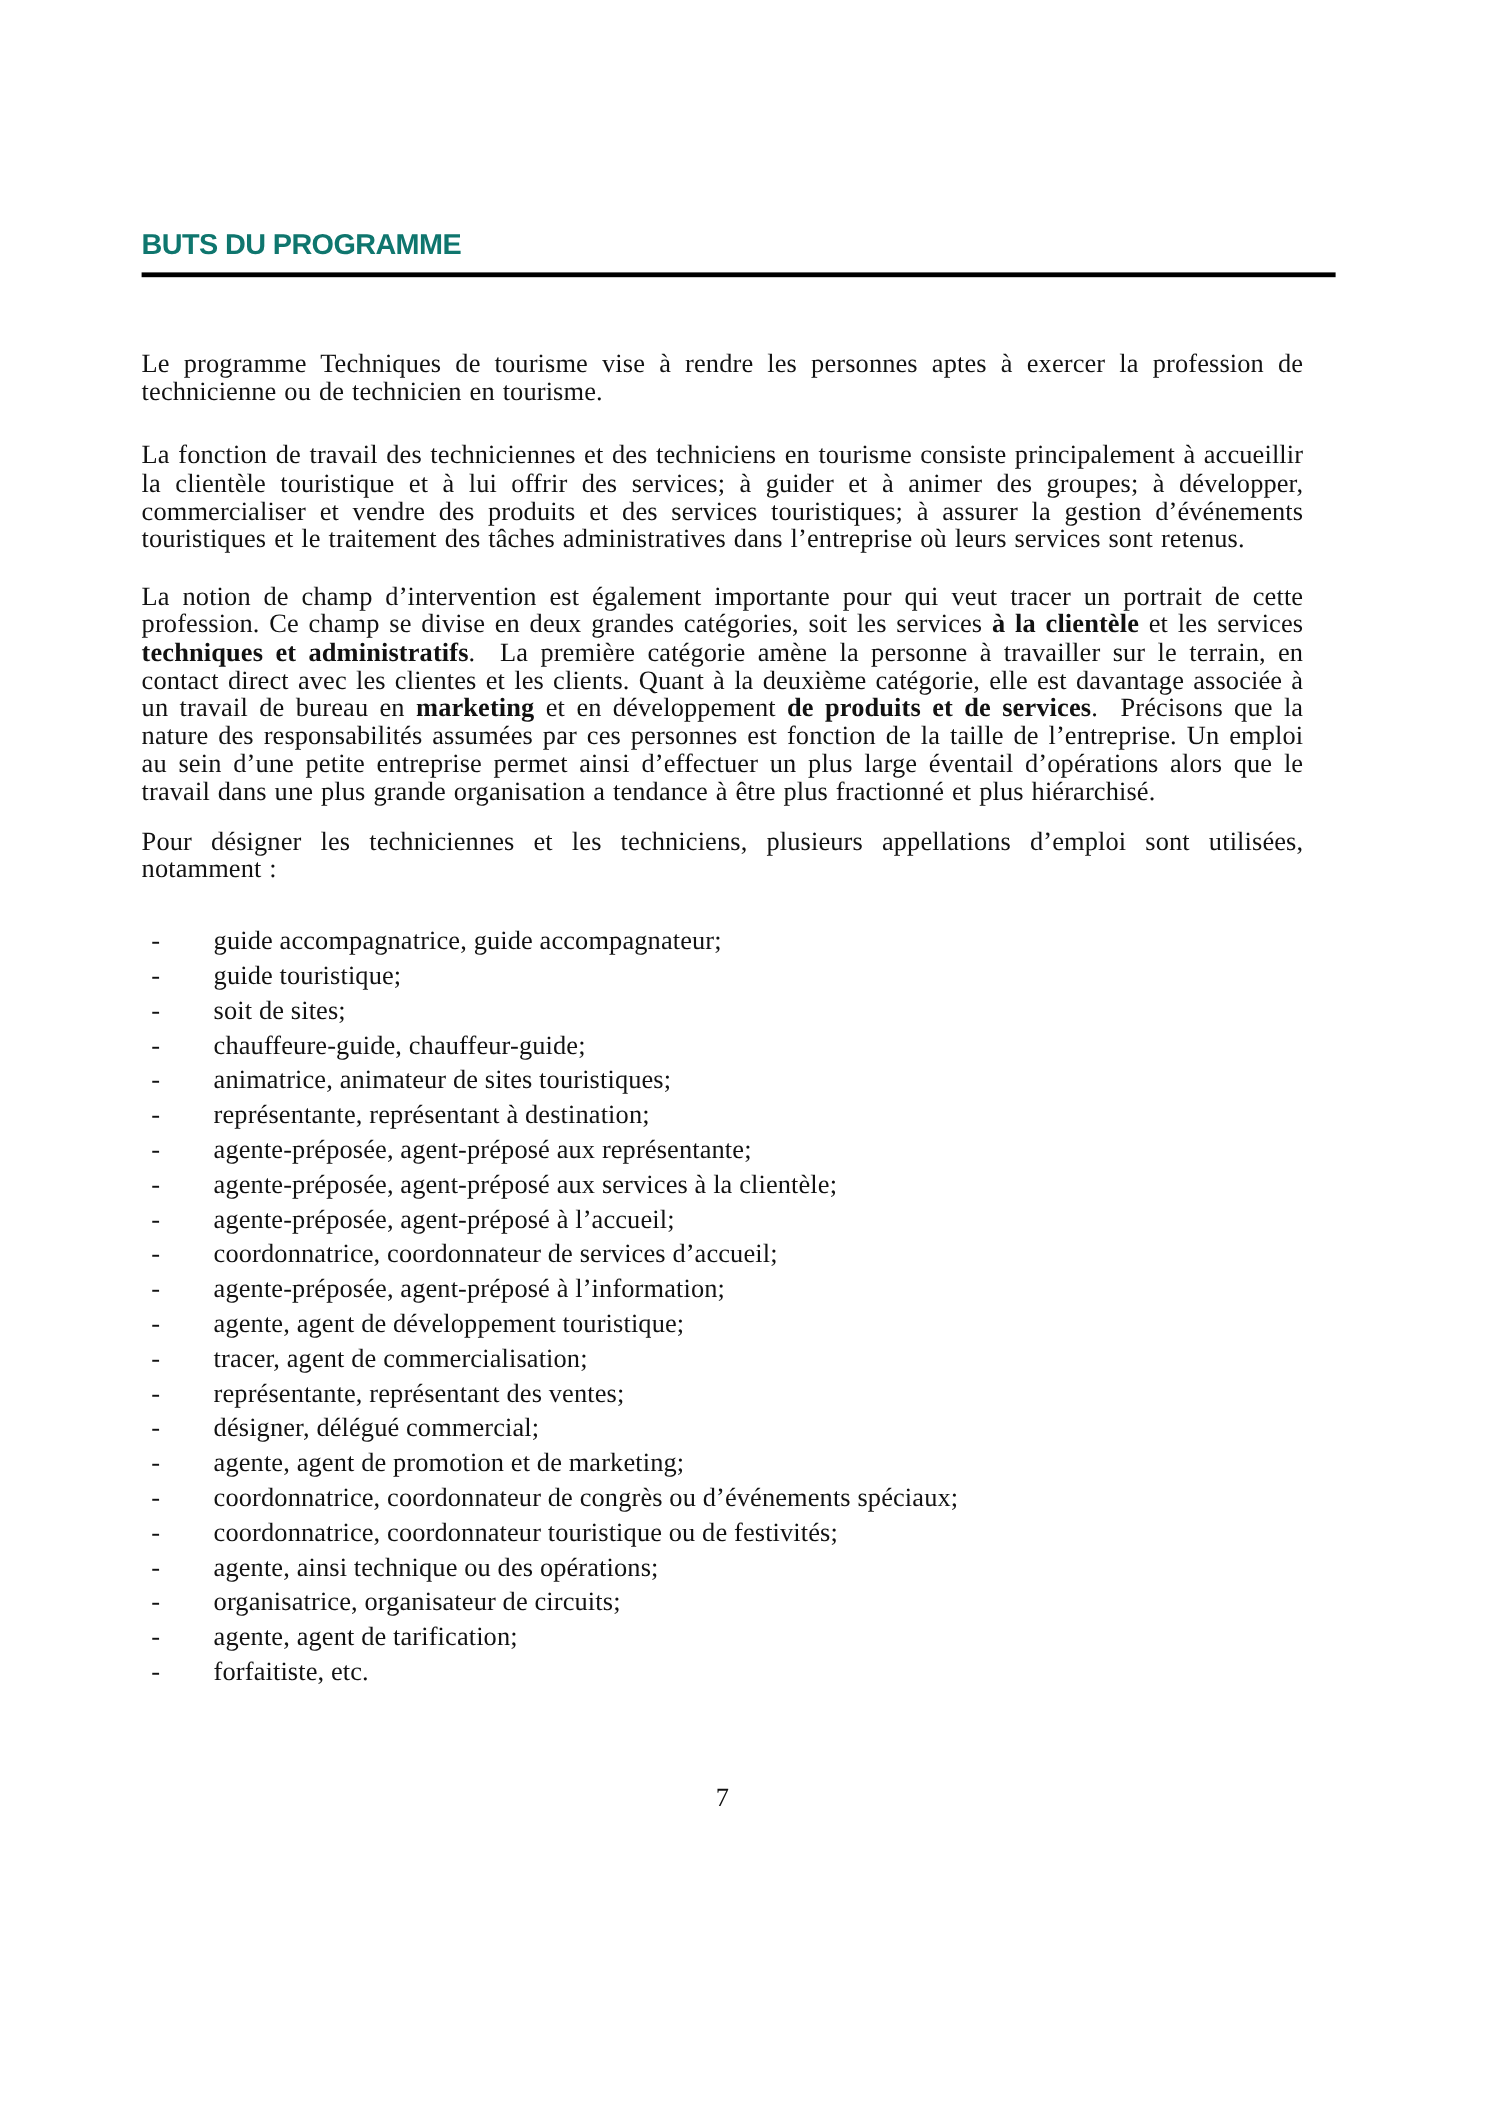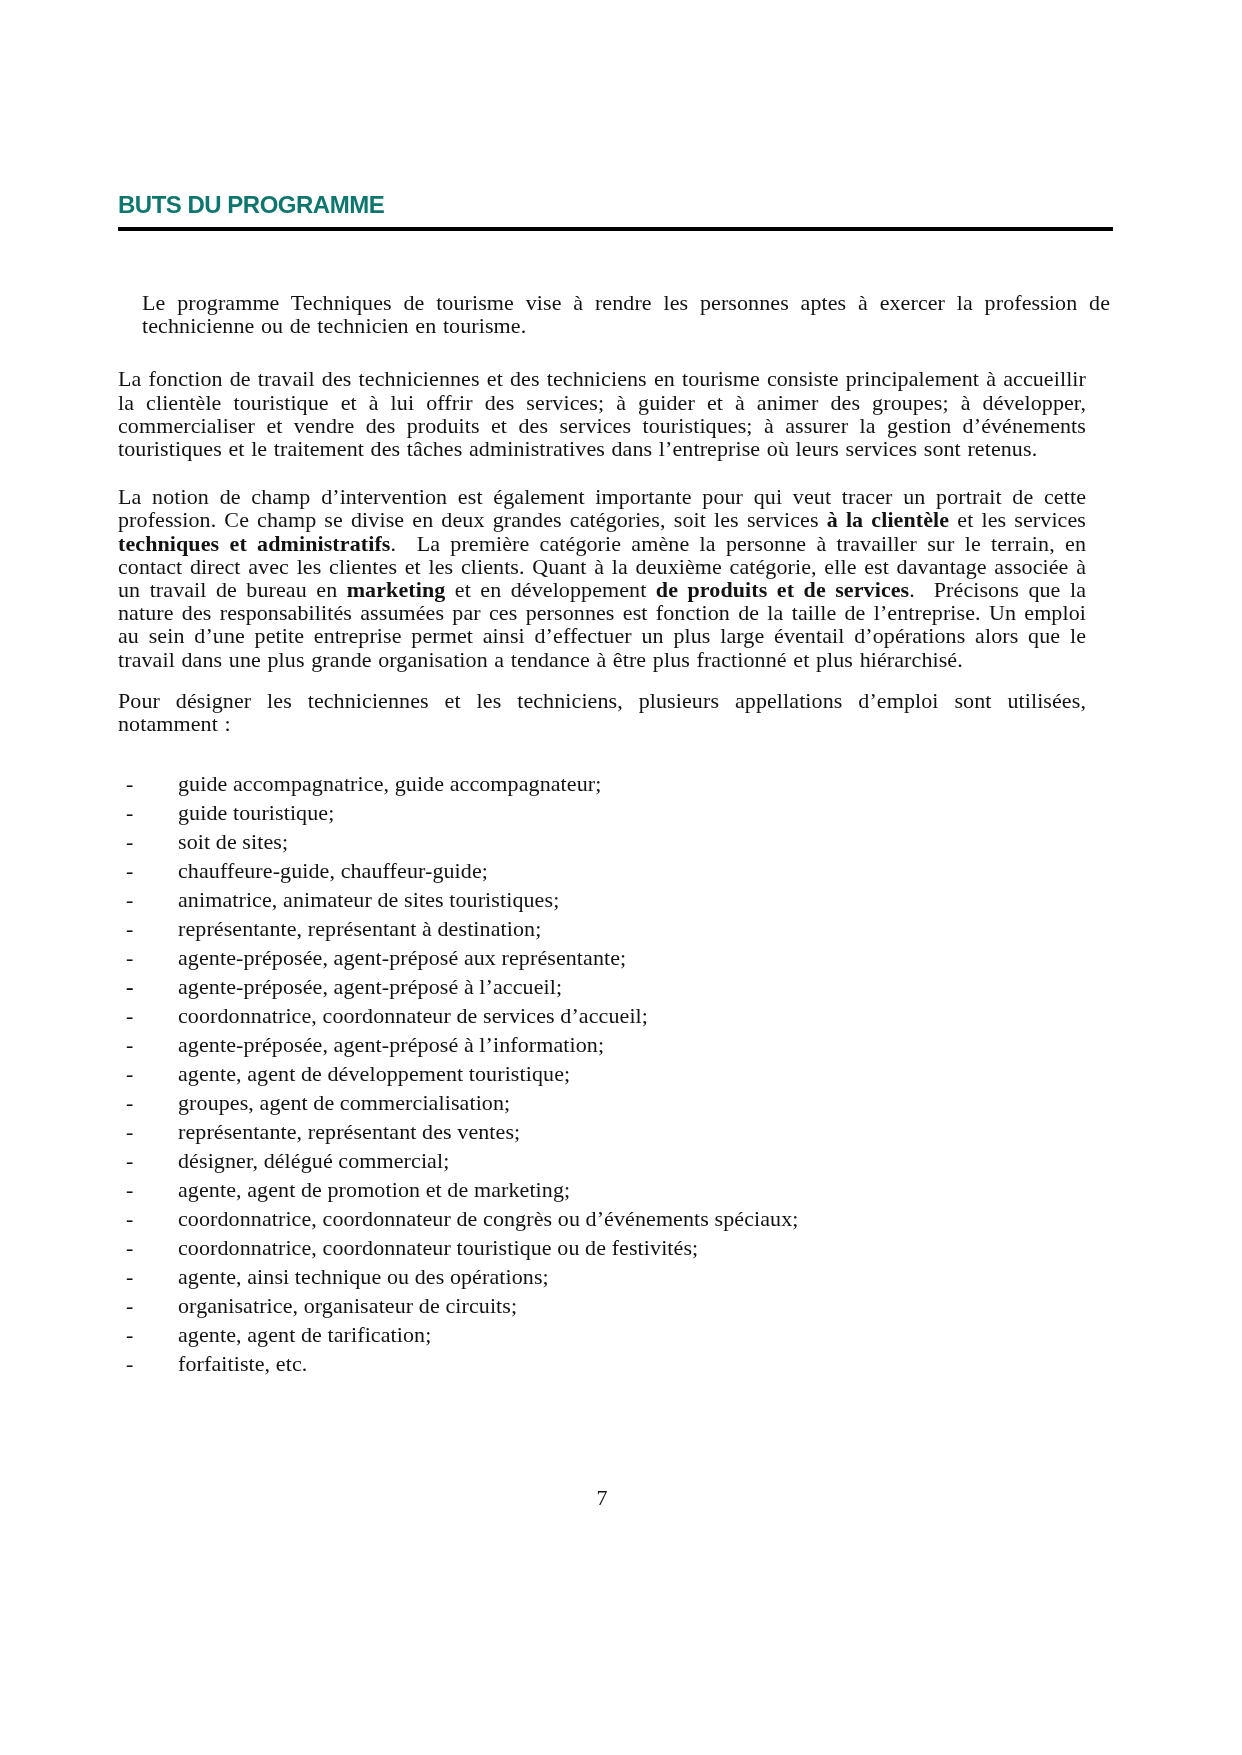--- a/index.html
+++ b/index.html
@@ -39,21 +39,21 @@
   }
   .para {
     width: 968px;
     margin: 0;
     text-align: justify;
     font-size: 22px;
     line-height: 23.2px;
     letter-spacing: 0.1px;
     word-spacing: 1px;
   }
-  .p1 { margin-top: 60px; margin-left: 24px; }
+  .p1 { margin-top: 60px; }
   .p2 { margin-top: 30px; }
   .p3 { margin-top: 25px; }
   .p4 { margin-top: 18px; }
   .b  { font-weight: 700; }
   .joblist {
     list-style: none;
     margin: 34px 0 0 0;
     padding: 0;
     width: 968px;
   }
@@ -97,26 +97,26 @@
     <p class="para p4">Pour désigner les techniciennes et les techniciens, plusieurs appellations d’emploi sont utilisées, notamment&nbsp;:</p>
 
     <ul class="joblist">
       <li><span class="dash">-</span><span>guide accompagnatrice, guide accompagnateur;</span></li>
       <li><span class="dash">-</span><span>guide touristique;</span></li>
       <li><span class="dash">-</span><span>soit de sites;</span></li>
       <li><span class="dash">-</span><span>chauffeure-guide, chauffeur-guide;</span></li>
       <li><span class="dash">-</span><span>animatrice, animateur de sites touristiques;</span></li>
       <li><span class="dash">-</span><span>représentante, représentant à destination;</span></li>
       <li><span class="dash">-</span><span>agente-préposée, agent-préposé aux représentante;</span></li>
-      <li><span class="dash">-</span></li>
+      <li><span class="dash">-</span><span>agente-préposée, agent-préposé aux services à la clientèle;</span></li>
       <li><span class="dash">-</span><span>agente-préposée, agent-préposé à l’accueil;</span></li>
       <li><span class="dash">-</span><span>coordonnatrice, coordonnateur de services d’accueil;</span></li>
       <li><span class="dash">-</span><span>agente-préposée, agent-préposé à l’information;</span></li>
       <li><span class="dash">-</span><span>agente, agent de développement touristique;</span></li>
-      <li><span class="dash">-</span><span>groupes, agent de commercialisation;</span></li>
+      <li><span class="dash">-</span><span>tracer, agent de commercialisation;</span></li>
       <li><span class="dash">-</span><span>représentante, représentant des ventes;</span></li>
       <li><span class="dash">-</span><span>désigner, délégué commercial;</span></li>
       <li><span class="dash">-</span><span>agente, agent de promotion et de marketing;</span></li>
       <li><span class="dash">-</span><span>coordonnatrice, coordonnateur de congrès ou d’événements spéciaux;</span></li>
       <li><span class="dash">-</span><span>coordonnatrice, coordonnateur touristique ou de festivités;</span></li>
       <li><span class="dash">-</span><span>agente, ainsi technique ou des opérations;</span></li>
       <li><span class="dash">-</span><span>organisatrice, organisateur de circuits;</span></li>
       <li><span class="dash">-</span><span>agente, agent de tarification;</span></li>
       <li><span class="dash">-</span><span>forfaitiste, etc.</span></li>
     </ul>

